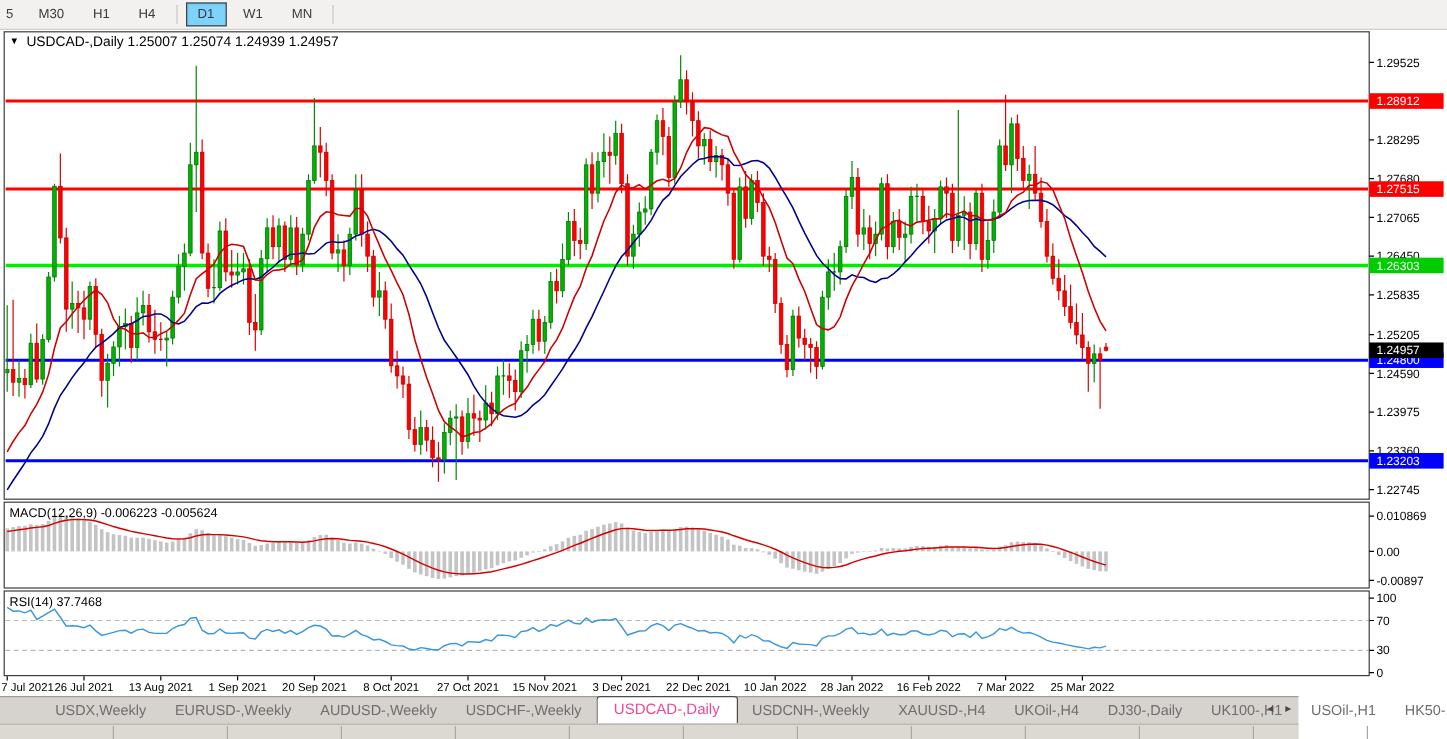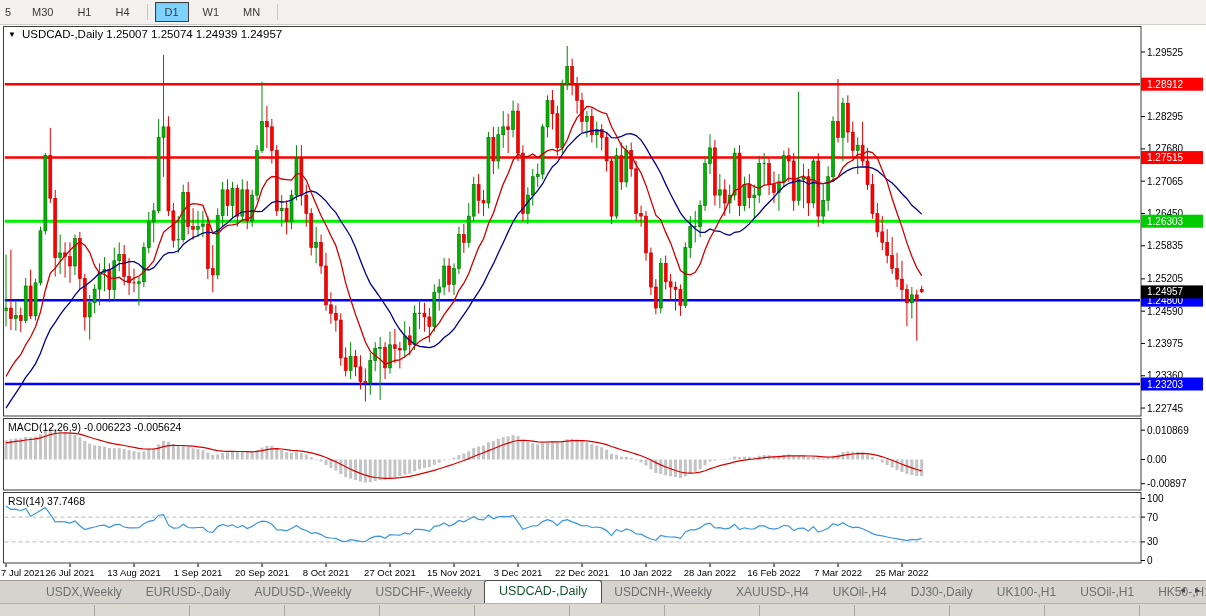--- a/index.html
+++ b/index.html
@@ -6,24 +6,24 @@
   #app{position:relative;width:1206px;height:616px;background:#ffffff;overflow:hidden;}
   
   #toolbar{position:absolute;left:0;top:0;width:1206px;height:24px;background:#f2f1ef;border-bottom:1px solid #cfcecb;display:flex;align-items:center;}
   .tfbtn{font-size:11px;color:#3a3a3a;padding:3px 9px;margin:0 2px;border:1px solid transparent;cursor:default;}
   .tfbtn.active{background:#7dd3fc;border:1px solid #404040;box-shadow:inset 1px 1px 1px rgba(0,0,0,0.08);text-align:center;}
   .tfbtn.partial{width:10px;overflow:hidden;padding:3px 2px;}
   .tfsep{width:1px;height:16px;background:#c9c7c2;margin:0 5px;}
   
   #chartsvg{position:absolute;left:0;top:24px;}
   
-  #tabbar{position:absolute;left:0;top:580px;width:1206px;height:36px;background:#d6d3ce;border-top:1px solid #9f9c95;}
+  #tabbar{position:absolute;left:0;top:580px;width:1082px;height:36px;background:#d6d3ce;border-top:1px solid #9f9c95;}
   #tabrow{display:flex;align-items:flex-end;height:22px;padding-left:34px;position:relative;}
   .tab{font-size:12px;color:#6e6e6e;padding:3px 12px 4px 12px;white-space:nowrap;cursor:default;}
-  .tab.active{background:#ffffff;color:#14532d;border:1px solid #4d4d4d;border-bottom:none;border-radius:3px 3px 0 0;padding:3px 14px 5px 14px;font-size:12.5px;}
+  .tab.active{background:#ffffff;color:#ec4899;border:1px solid #4d4d4d;border-bottom:none;border-radius:3px 3px 0 0;padding:3px 14px 5px 14px;font-size:12.5px;}
   .tabsep{width:1px;height:13px;background:#a19e97;margin-bottom:5px;}
   #tabscroll{position:absolute;right:6px;top:3px;display:flex;gap:10px;}
   .scrollarrow{font-size:10px;color:#4a4a4a;cursor:default;}
   #bottomstrip{position:relative;height:13px;background:#dcd9d2;border-top:1px solid #b5b2ab;}
   .stripmark{position:absolute;top:1px;width:1px;height:11px;background:#aaa79e;}
 </style>
 </head>
 <body>
 <div id="app">
 
@@ -1099,21 +1099,21 @@
         <text x="837.987" y="576" font-size="9.5" fill="#000" text-anchor="middle">7 Mar 2022</text>
         <line x1="901.986" y1="563.5" x2="901.986" y2="567" stroke="#000" stroke-width="1"></line>
         <text x="901.986" y="576" font-size="9.5" fill="#000" text-anchor="middle">25 Mar 2022</text>
       </g>
     </svg>
 
   <div id="tabbar">
     <div id="tabrow">
         <div class="tab">USDX,Weekly</div>
         <div class="tabsep"></div>
-        <div class="tab">EURUSD-,Daily</div>
+        <div class="tab">EURUSD-,Weekly</div>
         <div class="tabsep"></div>
         <div class="tab">AUDUSD-,Weekly</div>
         <div class="tabsep"></div>
         <div class="tab">USDCHF-,Weekly</div>
         <div class="tabsep"></div>
         <div class="tab active">USDCAD-,Daily</div>
         <div class="tabsep"></div>
         <div class="tab">USDCNH-,Weekly</div>
         <div class="tabsep"></div>
         <div class="tab">XAUUSD-,H4</div>

